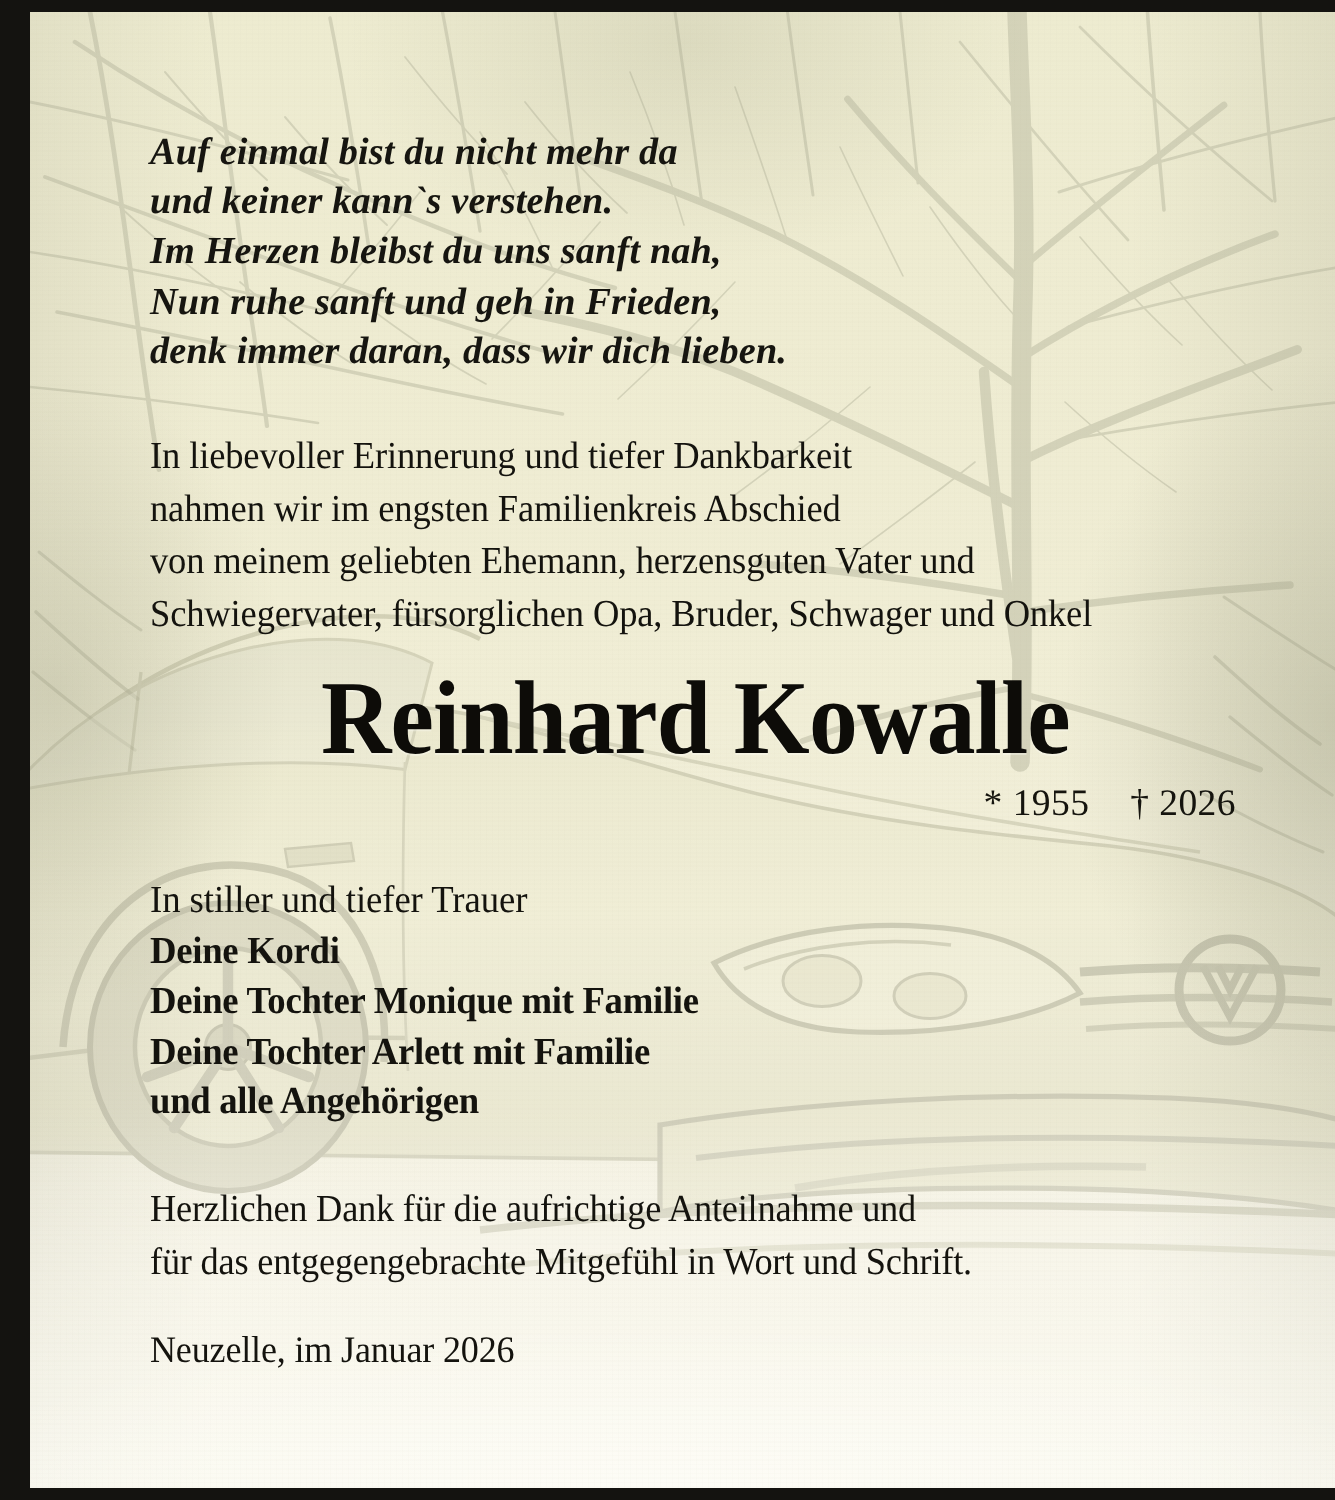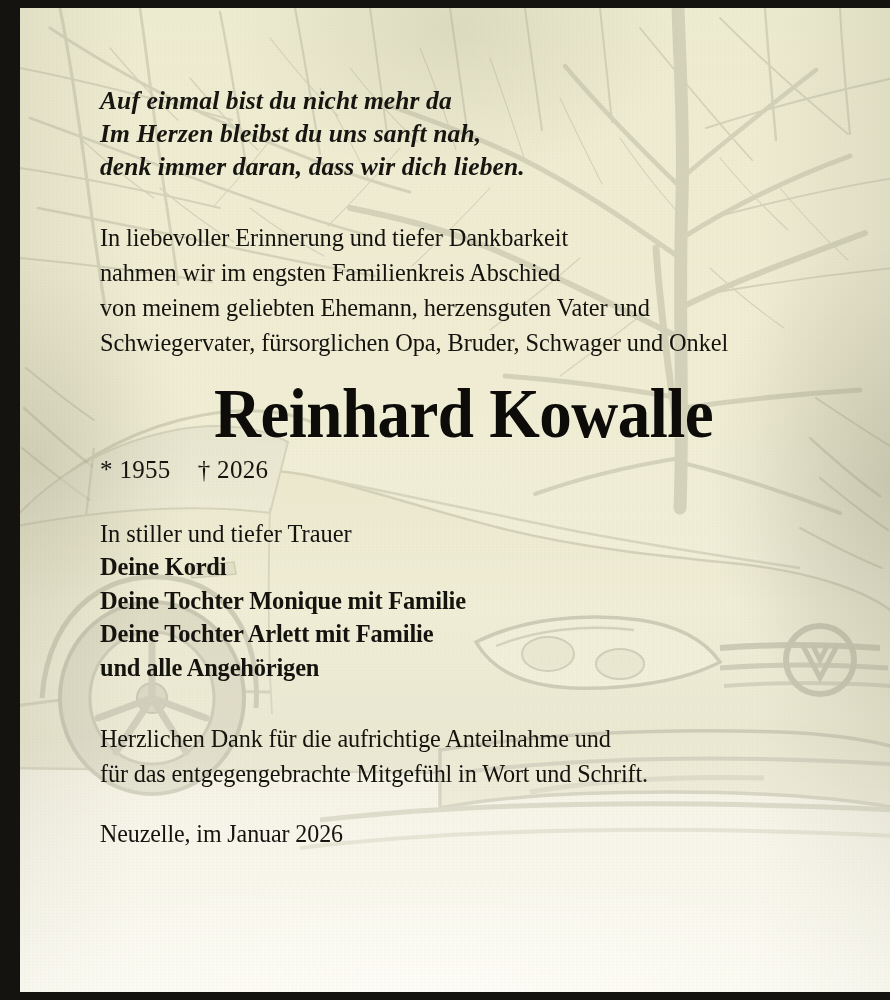--- a/index.html
+++ b/index.html
@@ -127,21 +127,21 @@
     letter-spacing:-.6px;
     transform:scaleX(.93);
     color:#0d0c08;
     padding-right:44px;
     text-shadow:0 1px 0 rgba(255,255,250,.35);
   }
 
   .dates{
     margin:0;
     padding-top:5px;
-    text-align:left;
+    text-align:right;
     font-size:25px;
     line-height:28px;
     letter-spacing:.3px;
     color:#15140e;
     padding-right:44px;
   }
   .dates .gap{display:inline-block;width:14px;}
 
   .mourn{
     margin:0;
@@ -332,21 +332,23 @@
 
     <div class="bg-layer" id="bg-vignette"></div>
     <div class="bg-layer" id="bg-snow"></div>
     <div class="bg-layer" id="bg-grain"></div>
     <div class="bg-layer" id="bg-veil"></div>
 
     <div id="content">
 
       <div class="poem">
         <span class="ln">Auf einmal bist du nicht mehr da</span>
+        <span class="ln">und keiner kann`s verstehen.</span>
         <span class="ln">Im Herzen bleibst du uns sanft nah,</span>
+        <span class="ln">Nun ruhe sanft und geh in Frieden,</span>
         <span class="ln">denk immer daran, dass wir dich lieben.</span>
       </div>
 
       <div class="intro">
         <span class="ln">In liebevoller Erinnerung und tiefer Dankbarkeit</span>
         <span class="ln">nahmen wir im engsten Familienkreis Abschied</span>
         <span class="ln">von meinem geliebten Ehemann, herzensguten Vater und</span>
         <span class="ln">Schwiegervater, fürsorglichen Opa, Bruder, Schwager und Onkel</span>
       </div>
 

